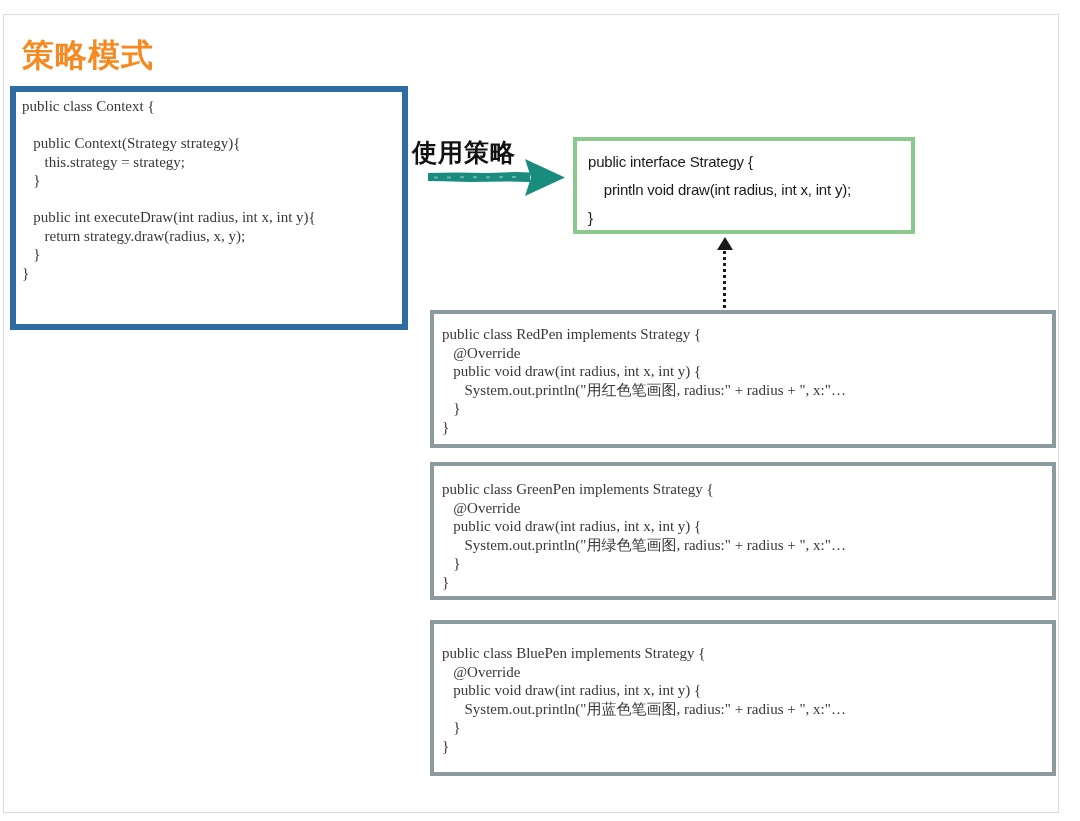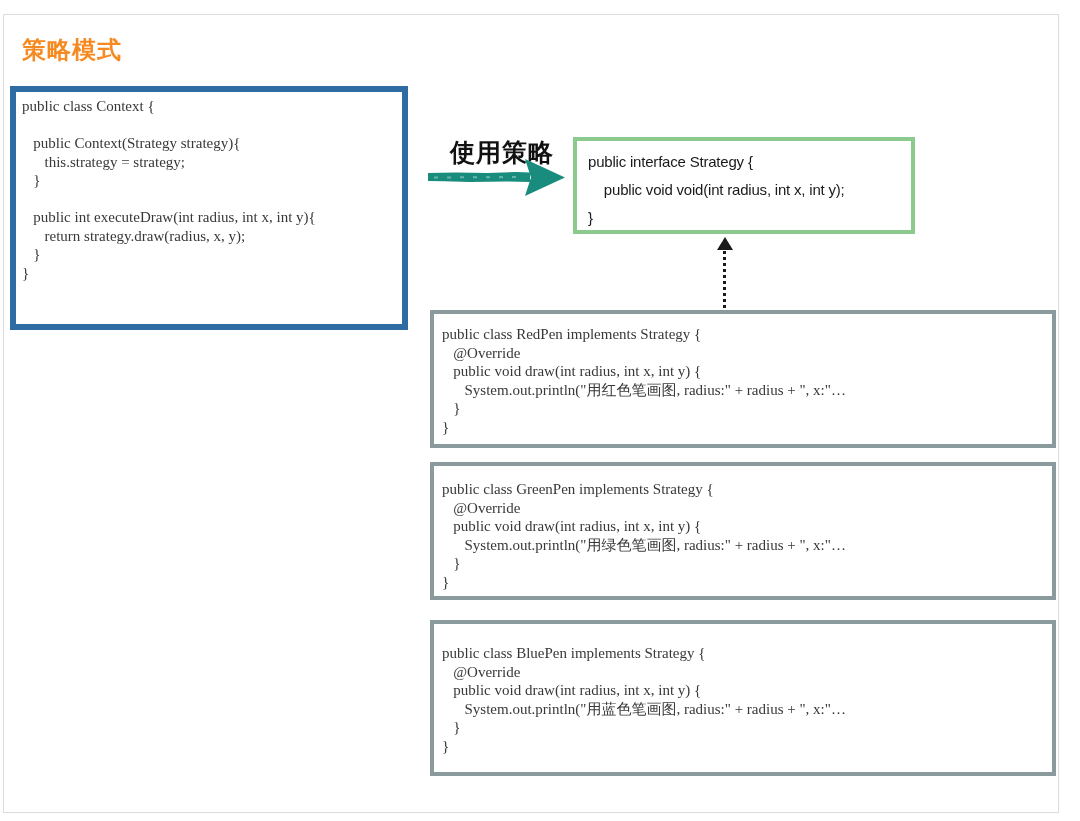--- a/index.html
+++ b/index.html
@@ -1,35 +1,35 @@
 <!DOCTYPE html>
 <html><head>
 <meta charset="utf-8">
 <style>
   html,body{margin:0;padding:0;background:#fff;}
   #screen{position:relative;width:1080px;height:821px;background:#fff;overflow:hidden;
           font-family:"Liberation Sans",sans-serif;}
   .slide{position:absolute;left:3px;top:14px;width:1054px;height:797px;
          border:1px solid #dcdcdc;background:#fff;}
   
-  .title{position:absolute;left:22px;top:34px;margin:0;font-size:24px;font-weight:bold;
+  .title{position:absolute;left:22px;top:34px;margin:0;font-size:32px;font-weight:bold;
          letter-spacing:1px;}
   .code-box{position:absolute;background:#fff;box-sizing:border-box;}
   .code-box.context{left:10px;top:86px;width:398px;height:244px;border:6px solid #2E6CA3;
                     padding:5px 0 0 6px;overflow:visible;}
   .code-box.strategy{left:573px;top:137px;width:342px;height:97px;border:4px solid #8CC98C;
                      padding:7px 0 0 11px;overflow:hidden;}
   .code-box.pen{left:430px;width:626px;border:4px solid #ef4444;padding:11px 0 16px 8px;
                 overflow:hidden;}
   .mono{font-family:Liberation Serif, serif;font-size:15px;
         line-height:18.5px;color:#383838;}
   .sans{font-family:"Liberation Sans",sans-serif;font-size:15px;line-height:28px;
         color:#1a1a1a;letter-spacing:-0.2px;}
   .code-line{white-space:pre;width:max-content;background:#fff;}
-  .use-label{position:absolute;left:450px;top:136px;font-size:25px;font-weight:bold;
+  .use-label{position:absolute;left:412px;top:136px;font-size:25px;font-weight:bold;
              color:#111;letter-spacing:1px;}
   .use-arrow{position:absolute;left:426px;top:156px;width:140px;height:44px;display:block;}
   .impl-arrow{position:absolute;left:717px;top:237px;width:16px;height:74px;}
   .impl-arrow .head{width:0;height:0;border-left:8px solid transparent;
                     border-right:8px solid transparent;border-bottom:13px solid #1a1a1a;}
   .impl-arrow .shaft{width:3px;height:59px;margin-left:6px;margin-top:1px;
                      background:repeating-linear-gradient(#1a1a1a 0 3px,transparent 3px 6px);}
 </style>
 </head>
 <body>
@@ -60,21 +60,21 @@
     <svg width="140" height="44" viewBox="0 0 140 44" xmlns="http://www.w3.org/2000/svg">
       <polygon fill="currentColor" points="2,17 30,16.5 62,17 90,16 104,16.5 104,26 80,25.5 44,26 18,25.2 2,25"></polygon>
       <polygon fill="currentColor" points="99,3 139,21.5 99,40 105,21.5"></polygon>
       <line x1="8" y1="21.5" x2="98" y2="21" stroke="#ffffff" stroke-opacity="0.35" stroke-width="2" stroke-dasharray="4 9"></line>
     </svg>
   </span>
 
   <div class="code-box strategy" style="border-color: rgb(140, 201, 140);">
     <div class="code sans">
         <div class="code-line">public interface Strategy {</div>
-        <div class="code-line">    public void void(int radius, int x, int y);</div>
+        <div class="code-line">    println void draw(int radius, int x, int y);</div>
         <div class="code-line">}</div>
       </div>
   </div>
 
   <div class="impl-arrow">
     <div class="head" style="border-bottom-color: rgb(26, 26, 26);"></div>
     <div class="shaft"></div>
   </div>
 
   <div class="code-box pen" style="top: 310px; height: 138px; border-color: rgb(138, 154, 157);">

